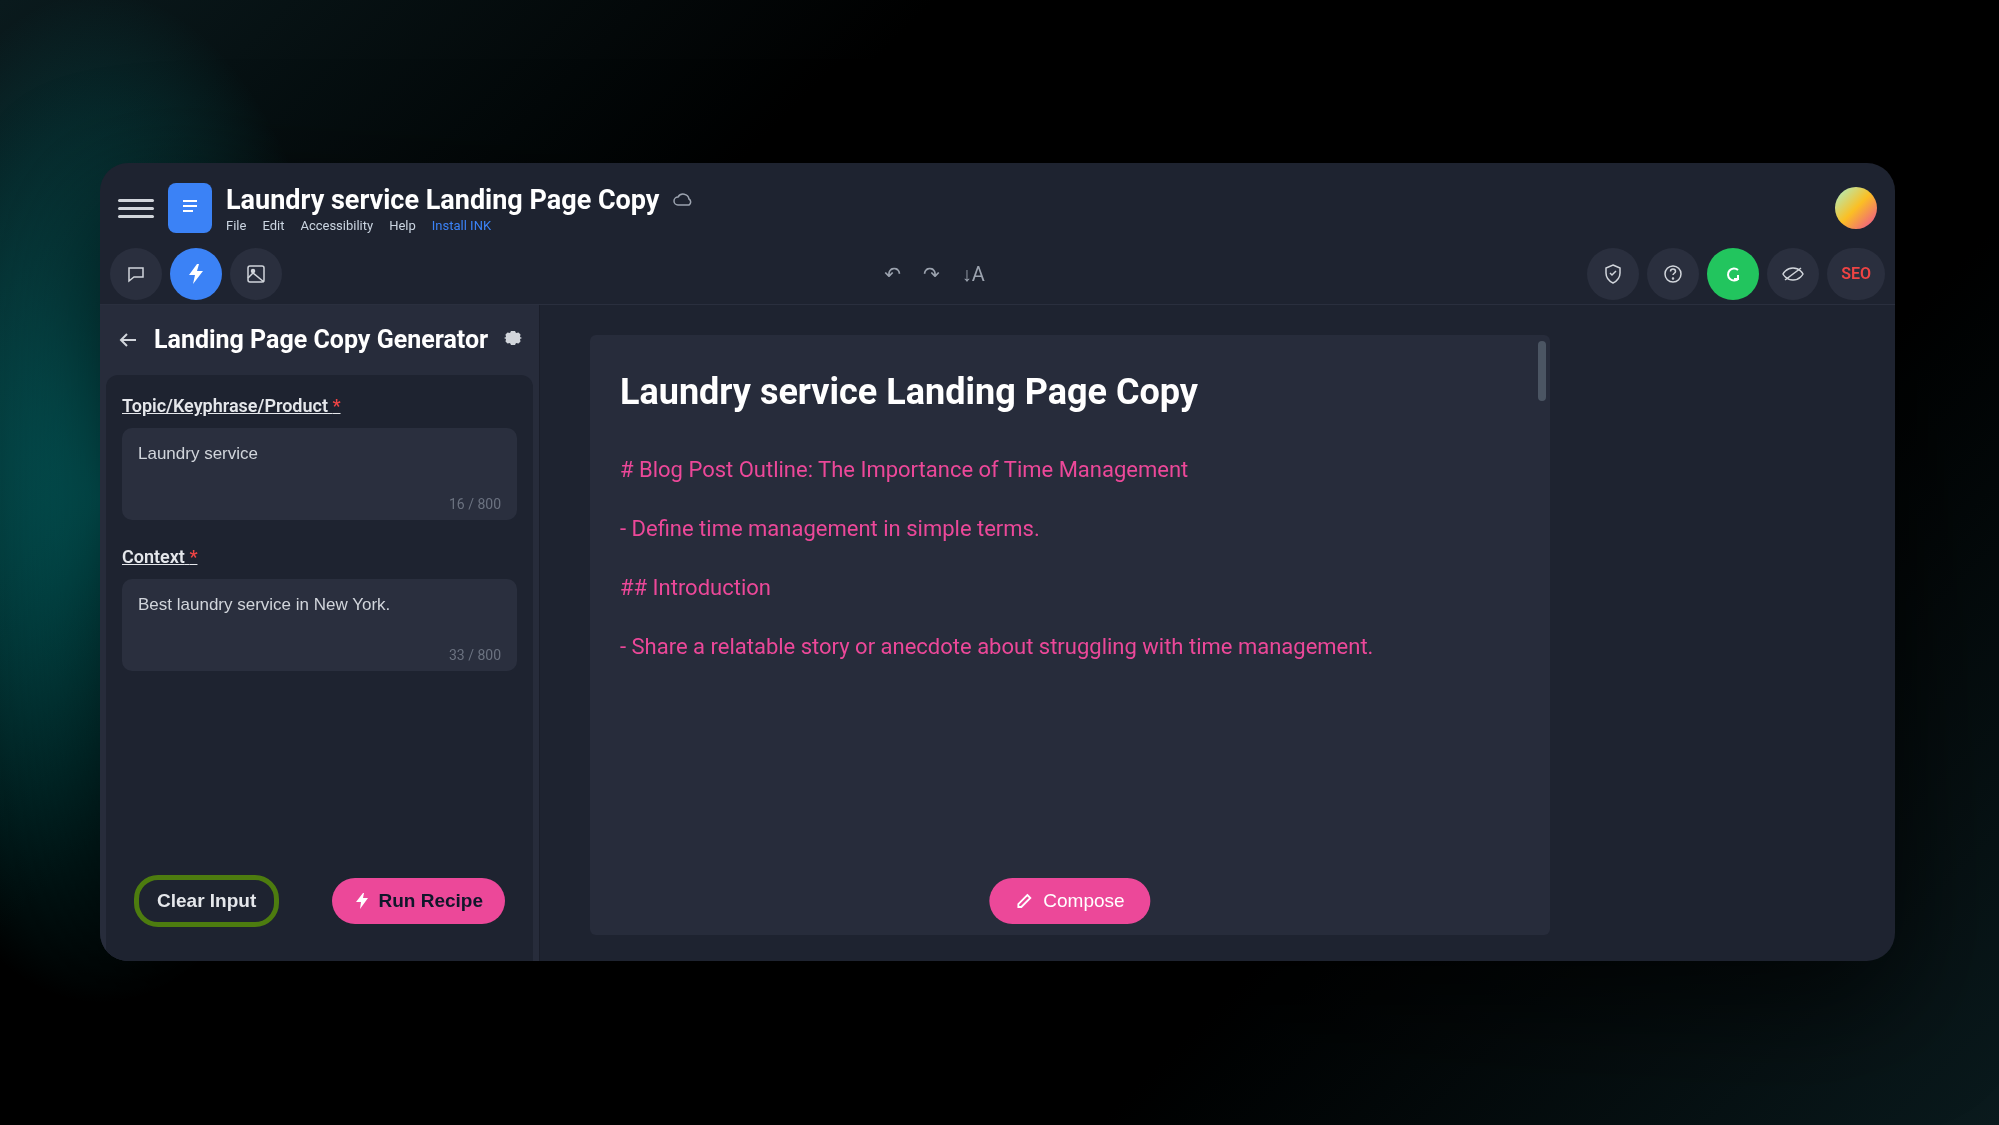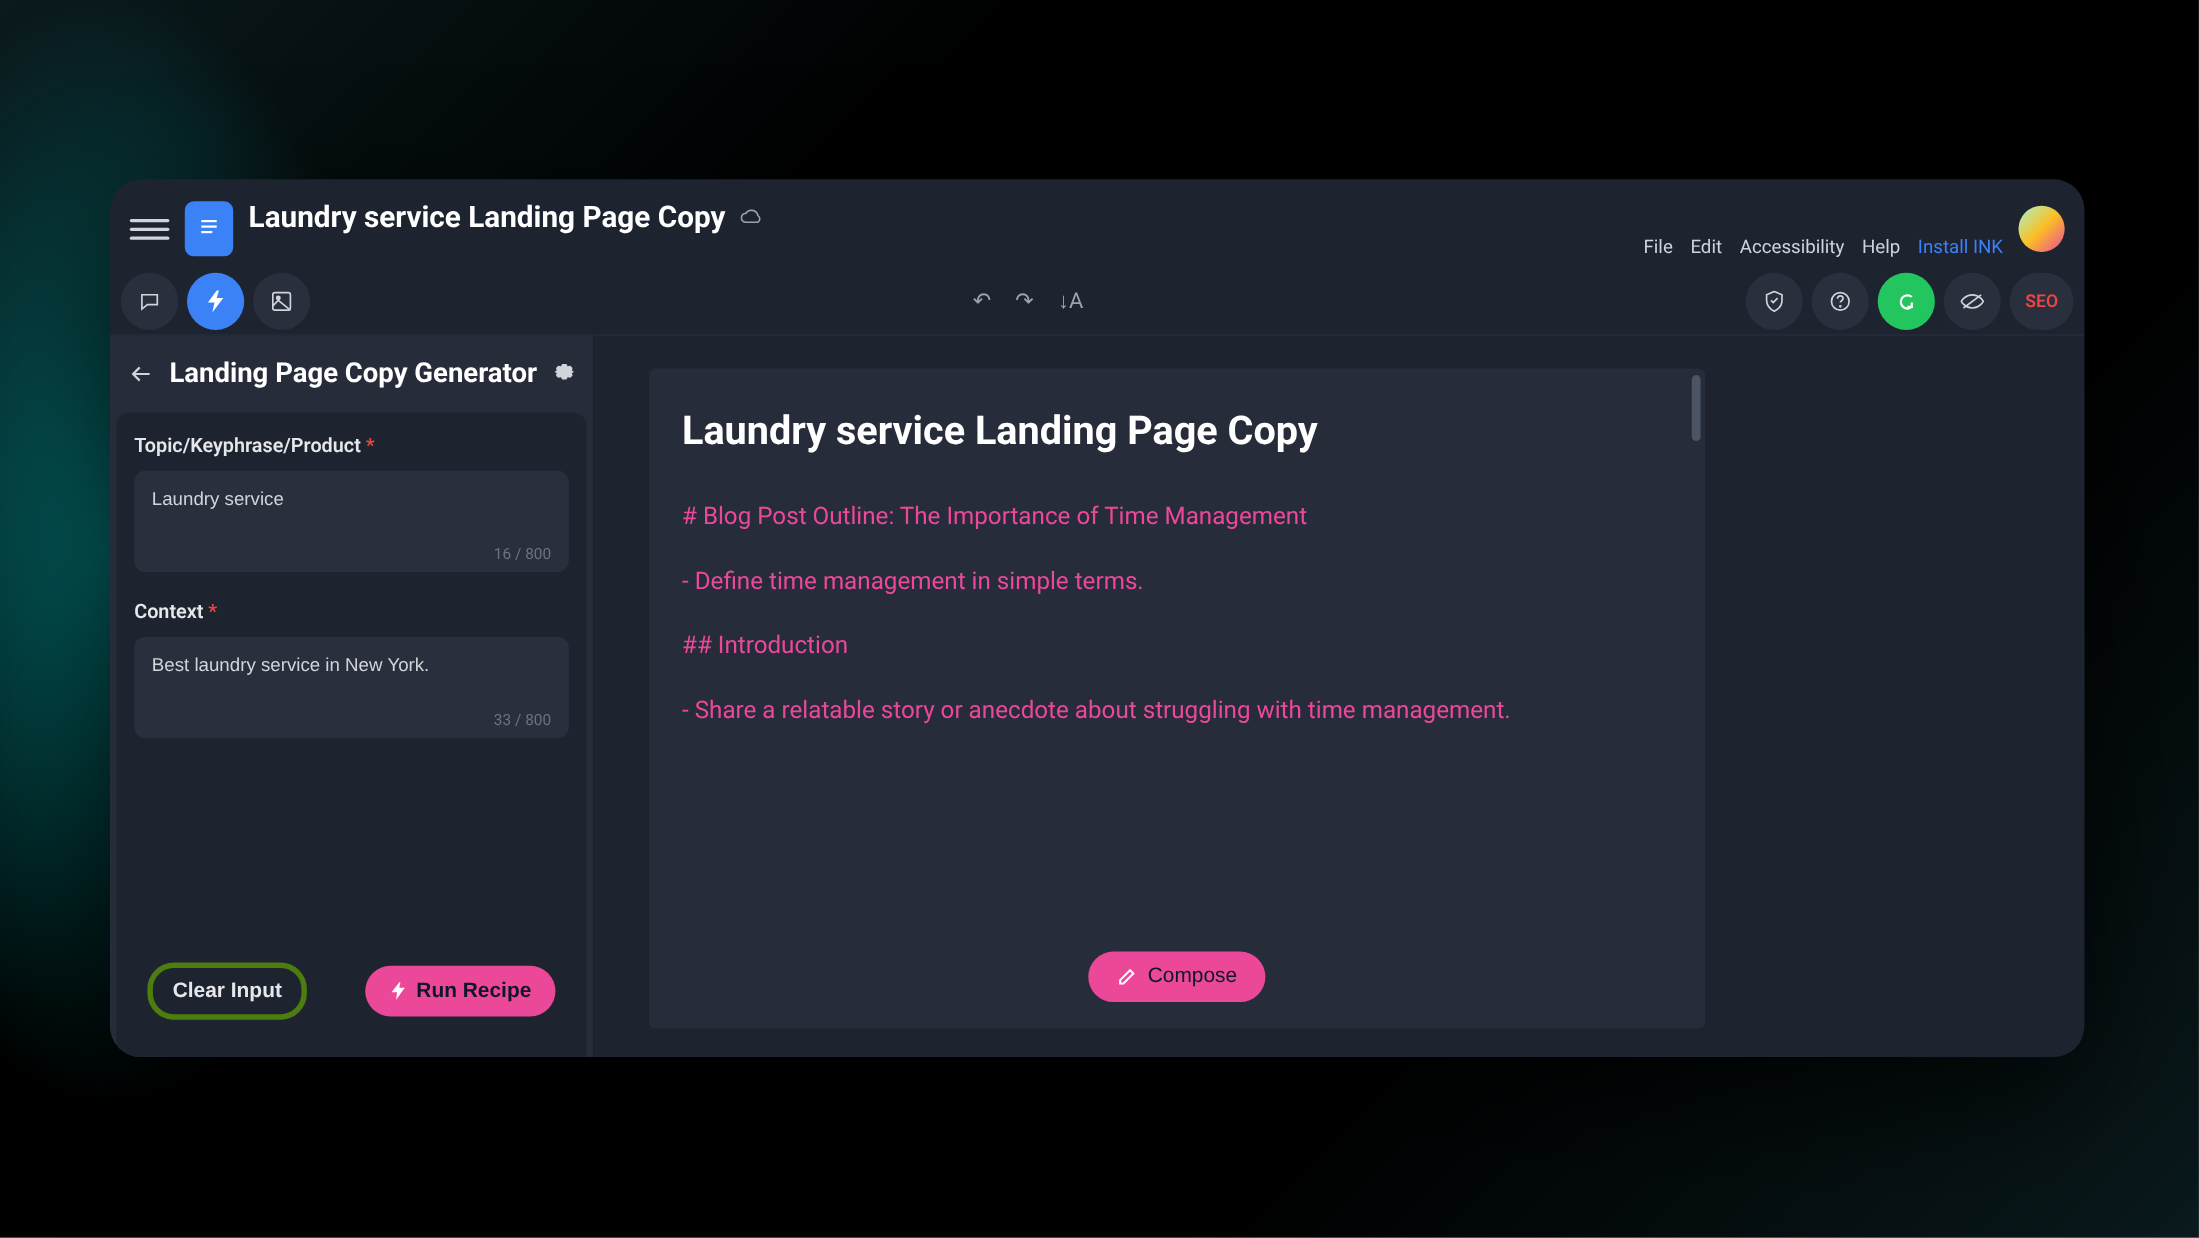--- a/index.html
+++ b/index.html
@@ -71,23 +71,22 @@
   font-weight: 700;
   color: #fff;
   display: flex;
   align-items: center;
   gap: 14px;
 }
 .cloud-icon { color: #9ca3af; }
 .menu-row {
   display: flex;
   gap: 16px;
-  font-size: 17px;
+  font-size: 13px;
   margin-top: 2px;
-  justify-content: flex-end;
 }
 .menu-item { color: #cbd5e1; cursor: pointer; }
 .menu-install { color: #3b82f6; }
 .avatar {
   width: 42px;
   height: 42px;
   border-radius: 50%;
   background: linear-gradient(135deg, #a7f3d0, #fbbf24, #ec4899);
 }
 .toolbar {
@@ -173,20 +172,21 @@
   border-radius: 12px 12px 0 0;
   padding: 20px 16px;
   display: flex;
   flex-direction: column;
 }
 .field-label {
   font-size: 18px;
   font-weight: 600;
   color: #e5e7eb;
   margin-bottom: 12px;
+  text-decoration: underline;
 }
 .req { color: #ef4444; }
 .field-input {
   background: #2a2f3e;
   border-radius: 10px;
   padding: 16px 16px 8px 16px;
   margin-bottom: 26px;
 }
 .field-text {
   color: #d1d5db;
@@ -255,25 +255,25 @@
 }
 .editor-content {
   text-align: left;
   font-size: 22px;
   color: #ec4899;
   line-height: 1.5;
 }
 .editor-content p { margin-bottom: 26px; }
 .compose-btn {
   position: absolute;
-  bottom: 24px;
+  bottom: 11px;
   left: 50%;
   transform: translateX(-50%);
   background: #ec4899;
-  color: #0f172a;
+  color: #ffffff;
   font-size: 19px;
   font-weight: 500;
   padding: 12px 26px;
   border-radius: 26px;
   border: none;
   cursor: pointer;
   display: flex;
   align-items: center;
   gap: 10px;
 }

